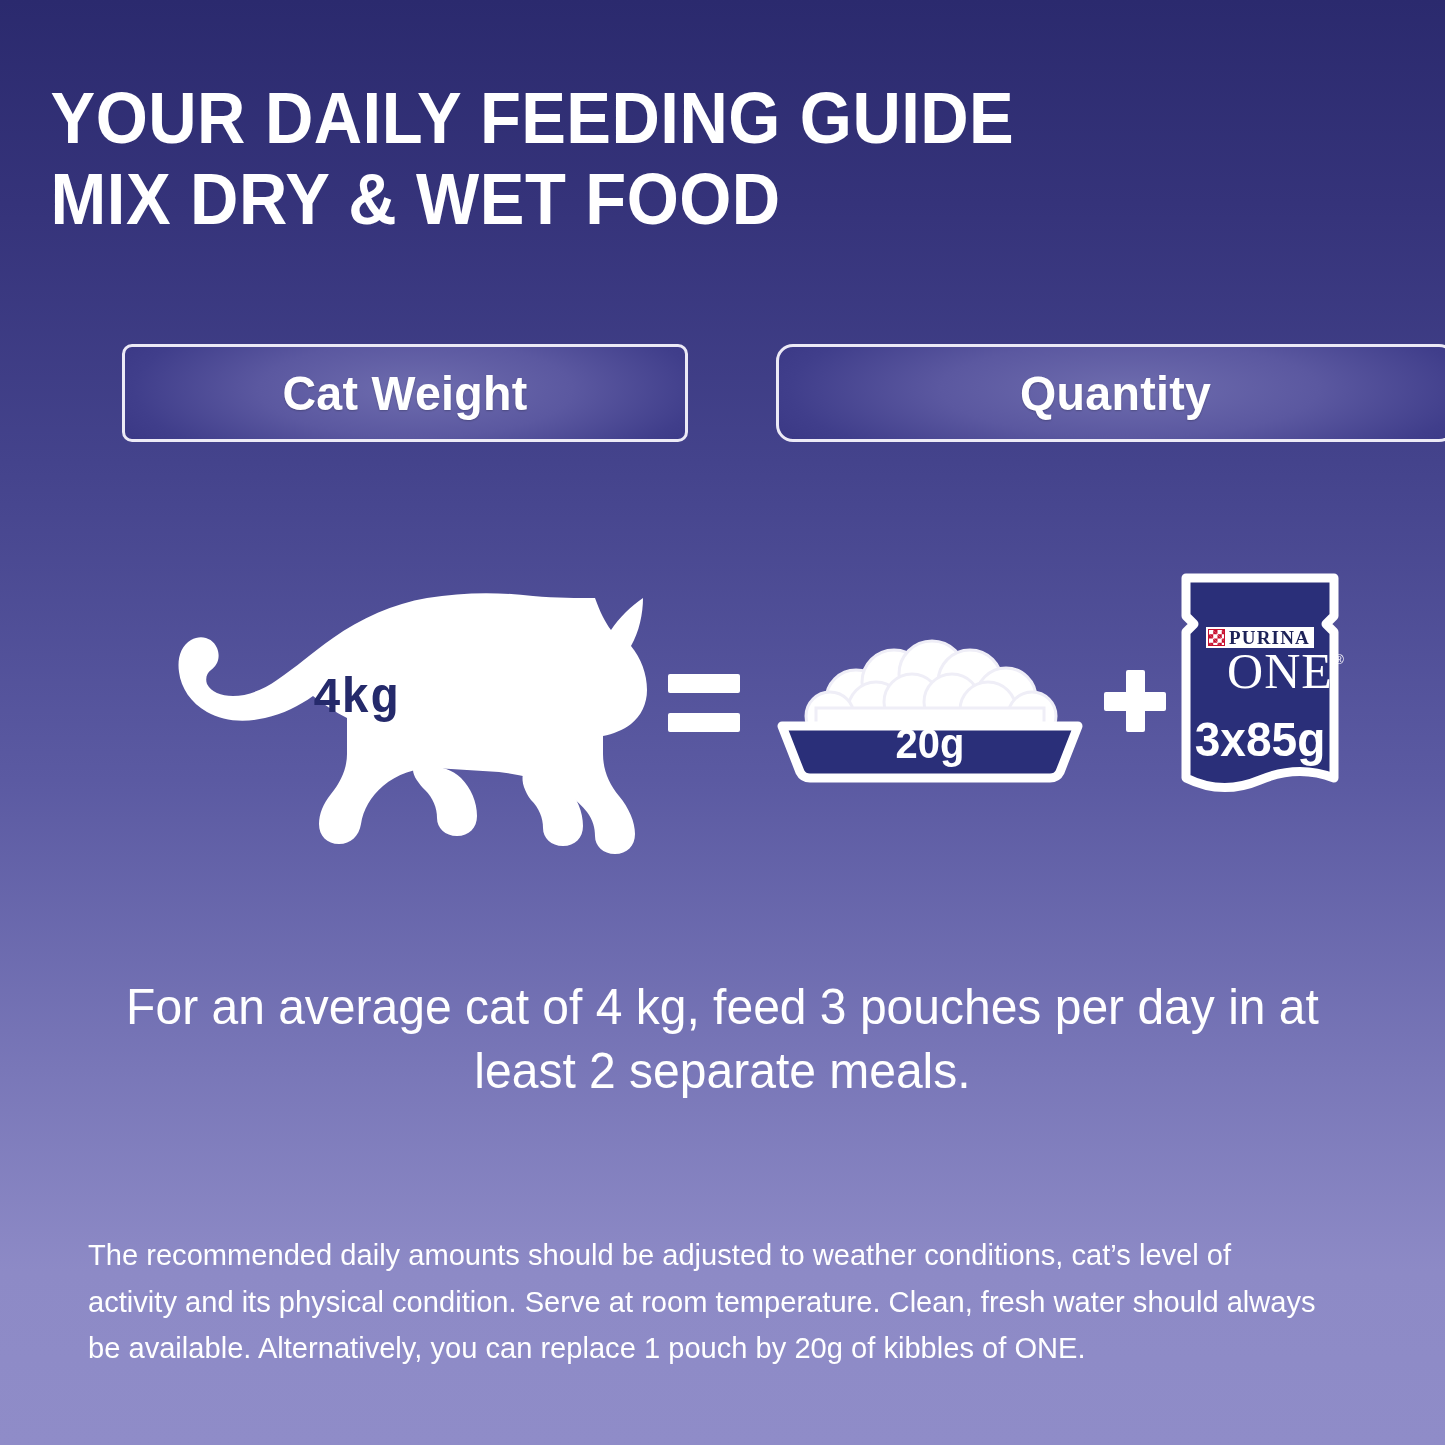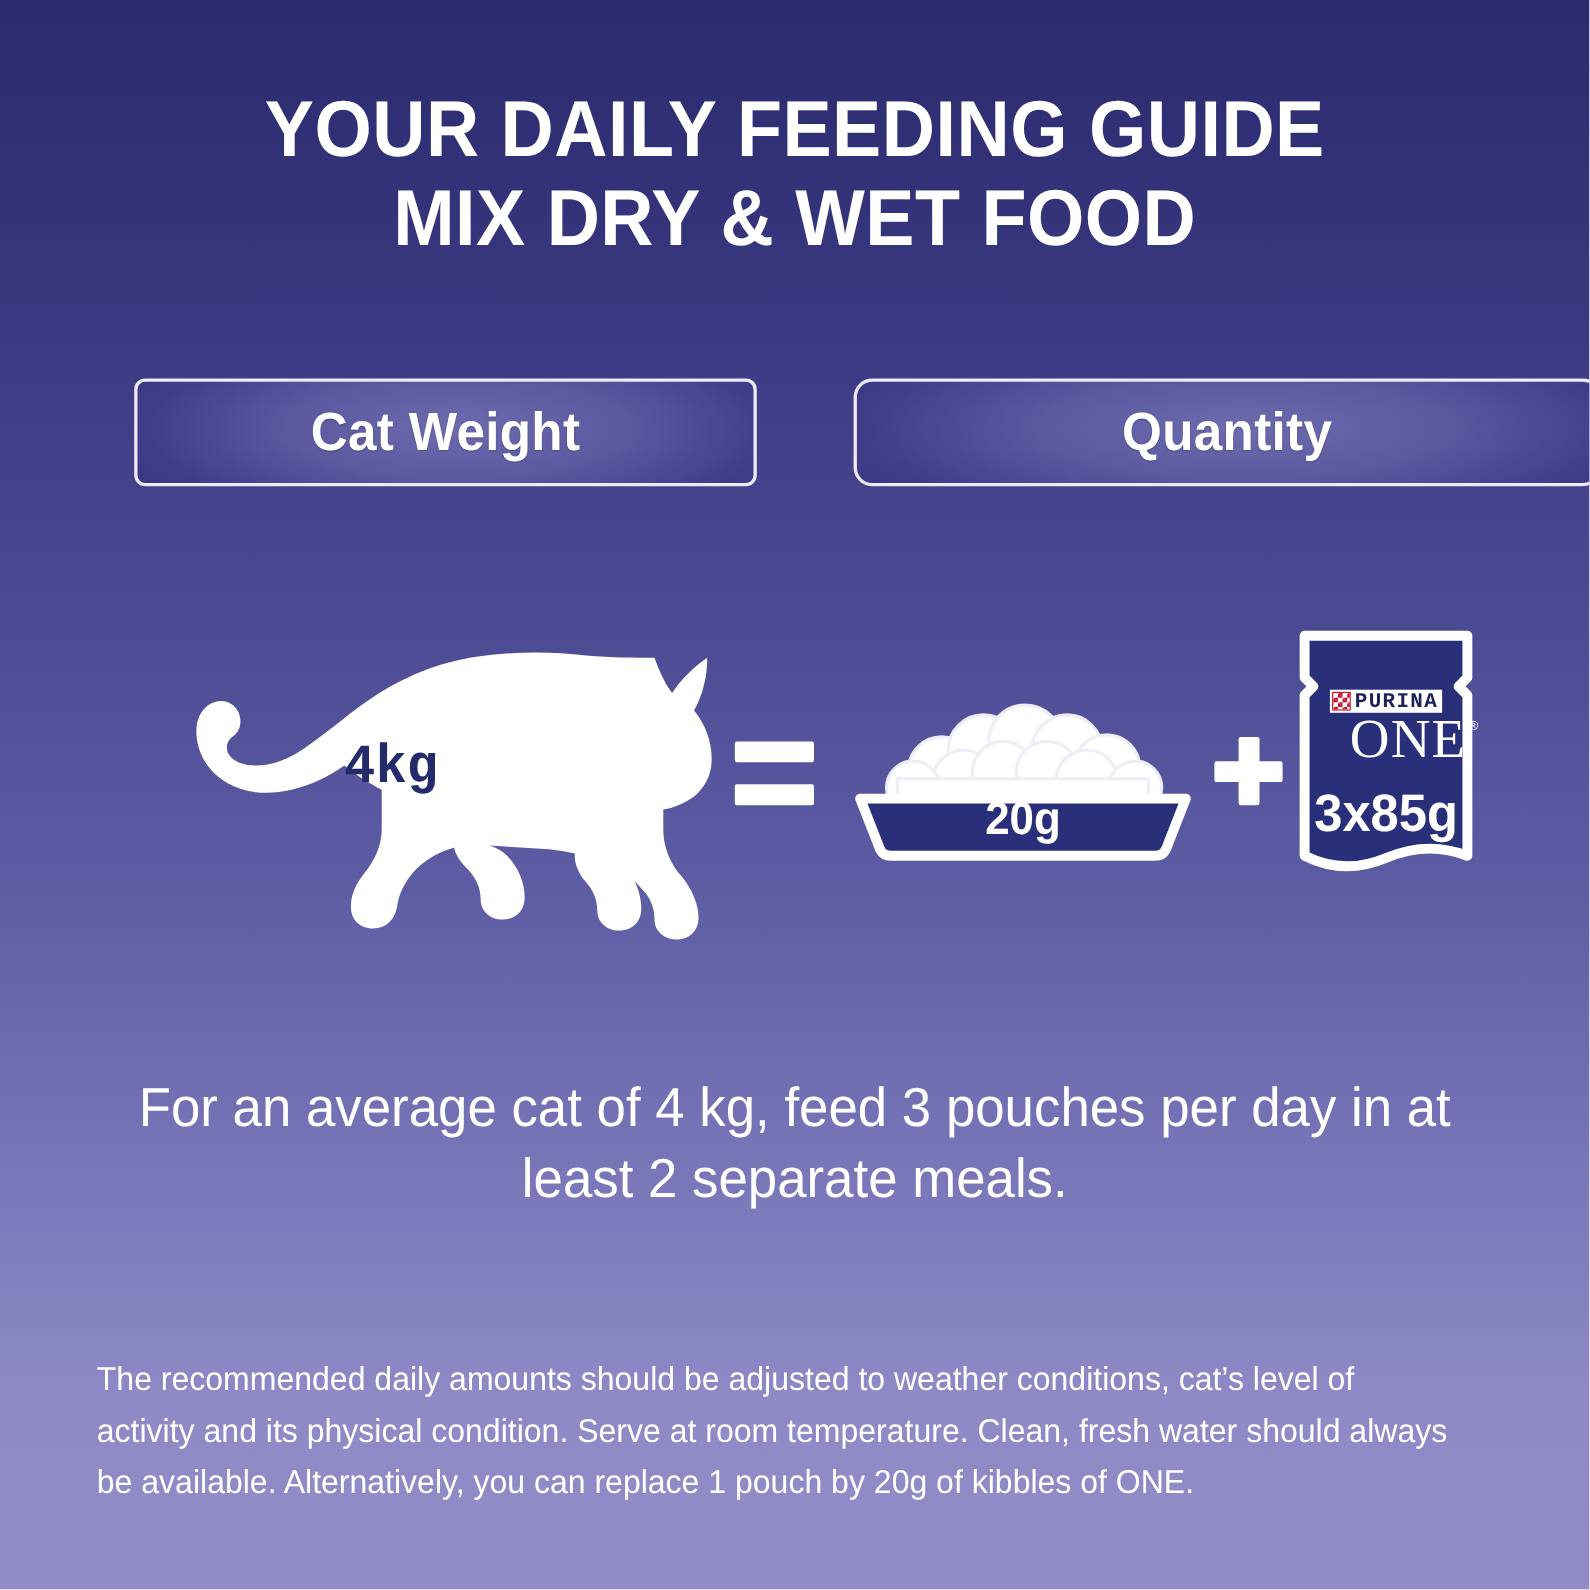--- a/index.html
+++ b/index.html
@@ -25,21 +25,21 @@
         #8d8ac6 88%,
         #8f8cc8 100%);
   }
 
   
   .title-block {
     position: absolute;
     left: 0;
     top: 78px;
     width: 1445px;
-    text-align: center;
+    text-align: left;
     color: #ffffff;
   }
   .title-line {
     display: block;
     font-weight: 700;
     font-size: 72px;
     line-height: 1.12;
     letter-spacing: 0.5px;
     white-space: nowrap;
     transform: scaleX(0.93);
@@ -213,21 +213,21 @@
       linear-gradient(45deg, #c8102e 25%, transparent 25%, transparent 75%, #c8102e 75%),
       linear-gradient(45deg, #c8102e 25%, transparent 25%, transparent 75%, #c8102e 75%);
     background-size: 8.5px 8.5px;
     background-position: 0 0, 4.25px 4.25px;
     border: 1px solid #c8102e;
     box-sizing: border-box;
   }
   .purina-word {
     align-self: center;
     color: #1d2258;
-    font-family: Liberation Mono, monospace;
+    font-family: Liberation Serif, serif;
     font-weight: 700;
     font-size: 19px;
     letter-spacing: 1.2px;
   }
   .one-word {
     position: relative;
     color: #ffffff;
     font-family: "Liberation Serif", serif;
     font-weight: 400;
     font-size: 50px;

